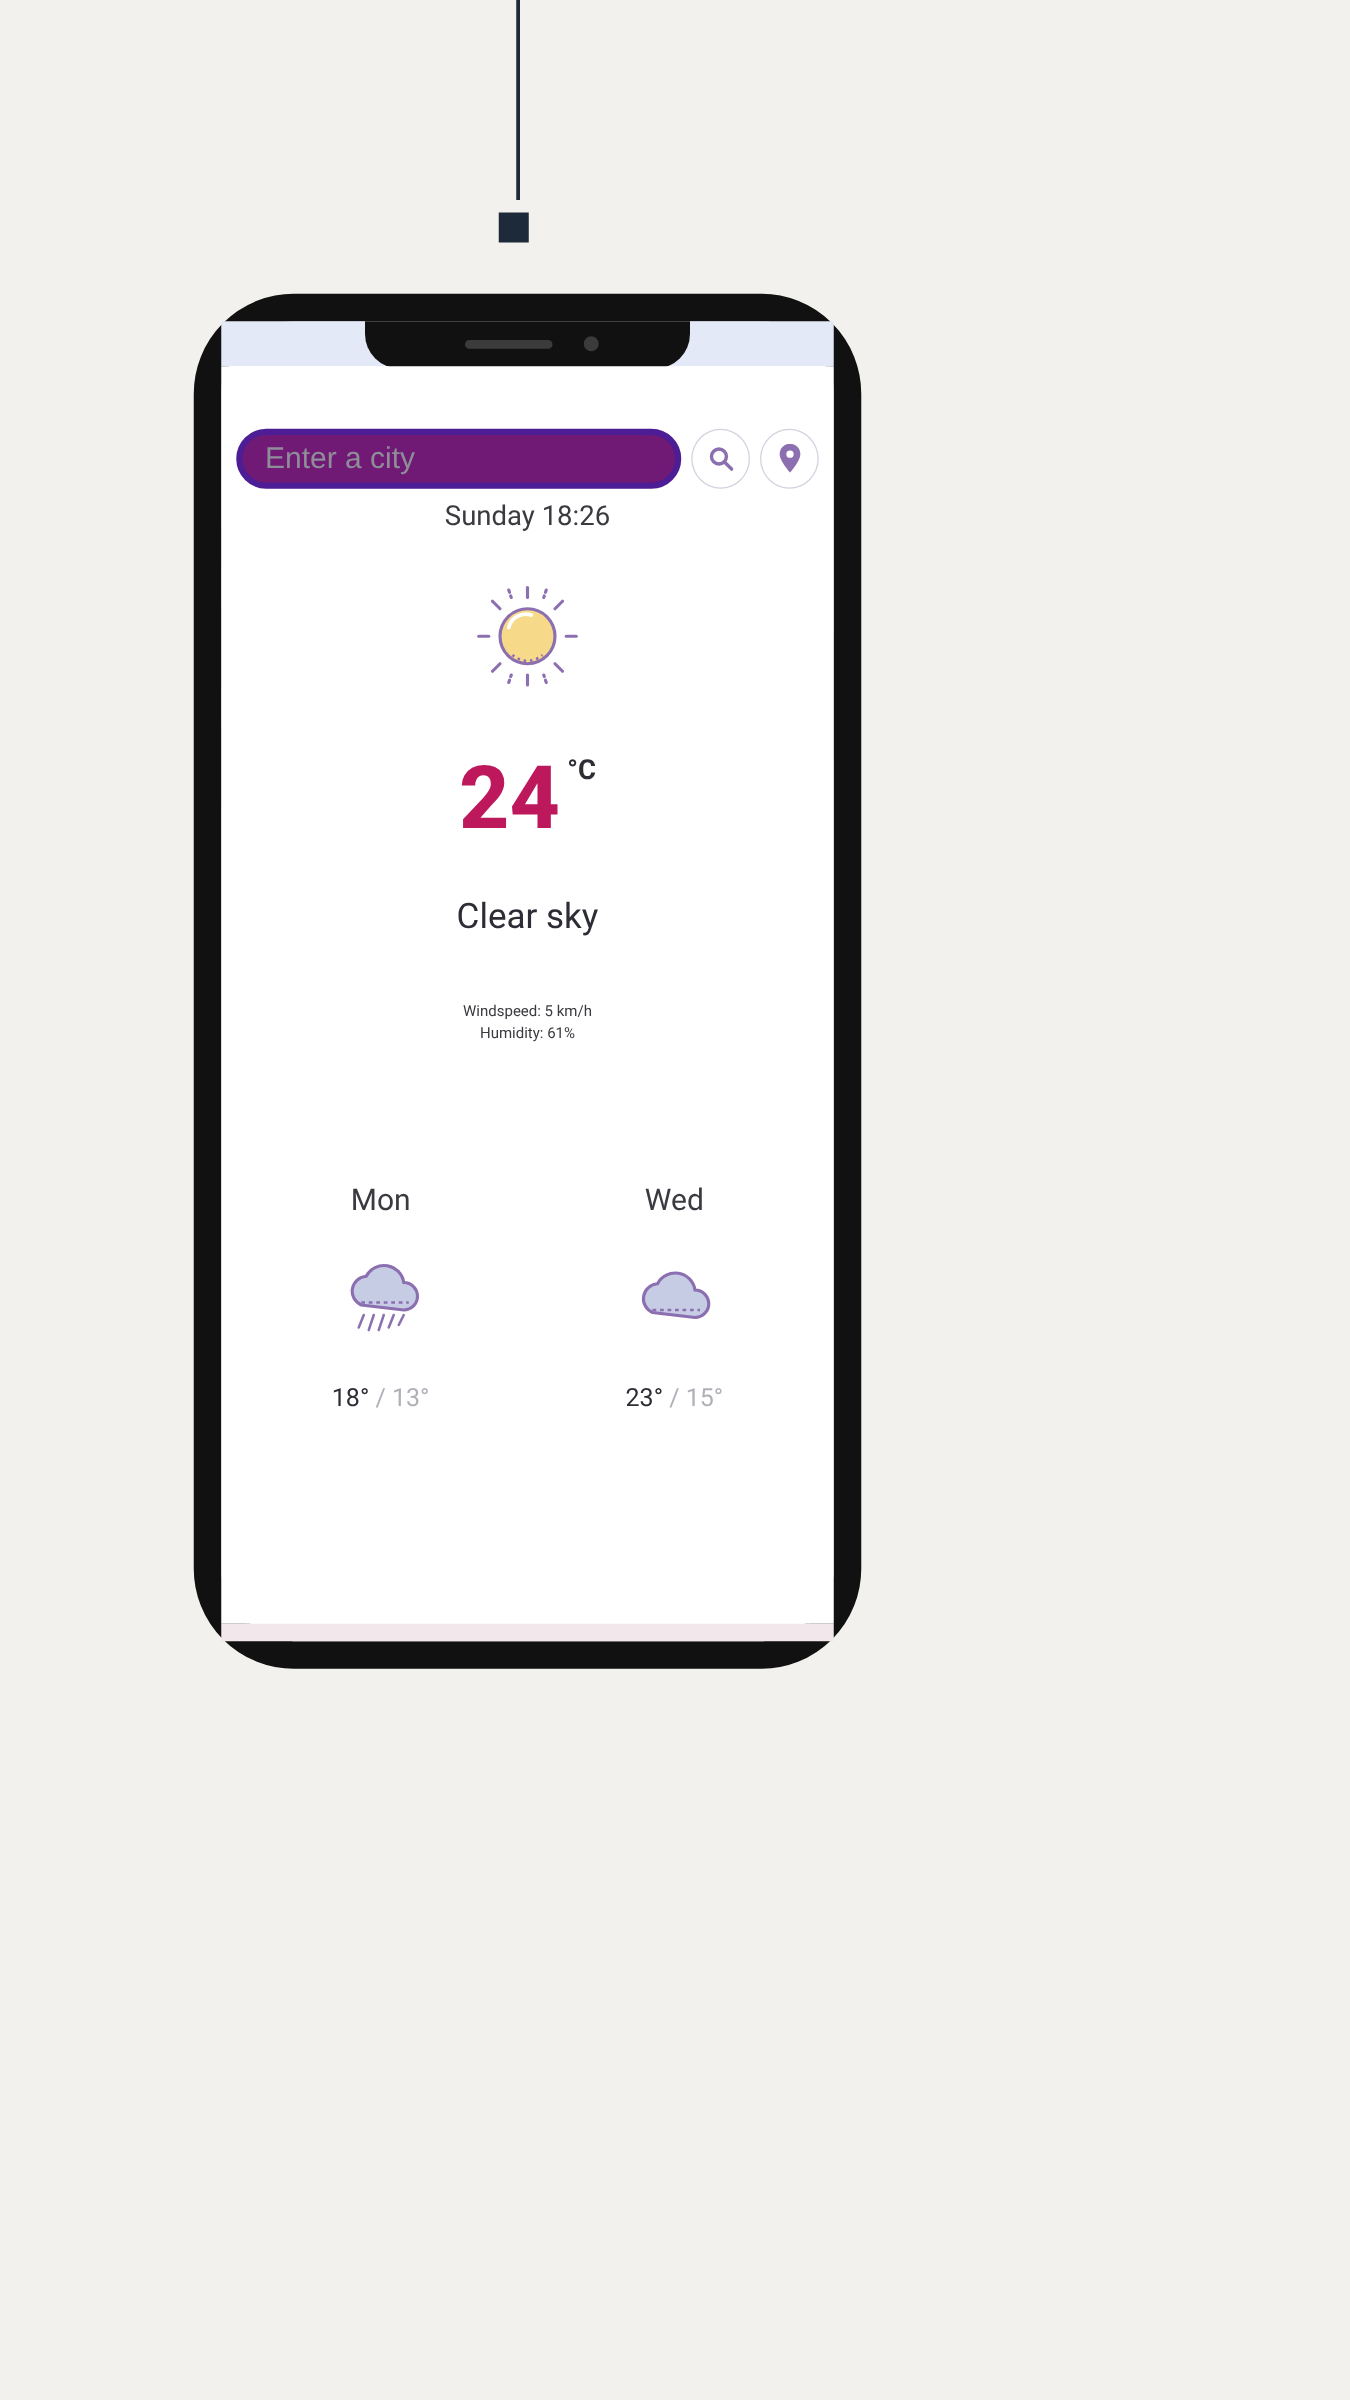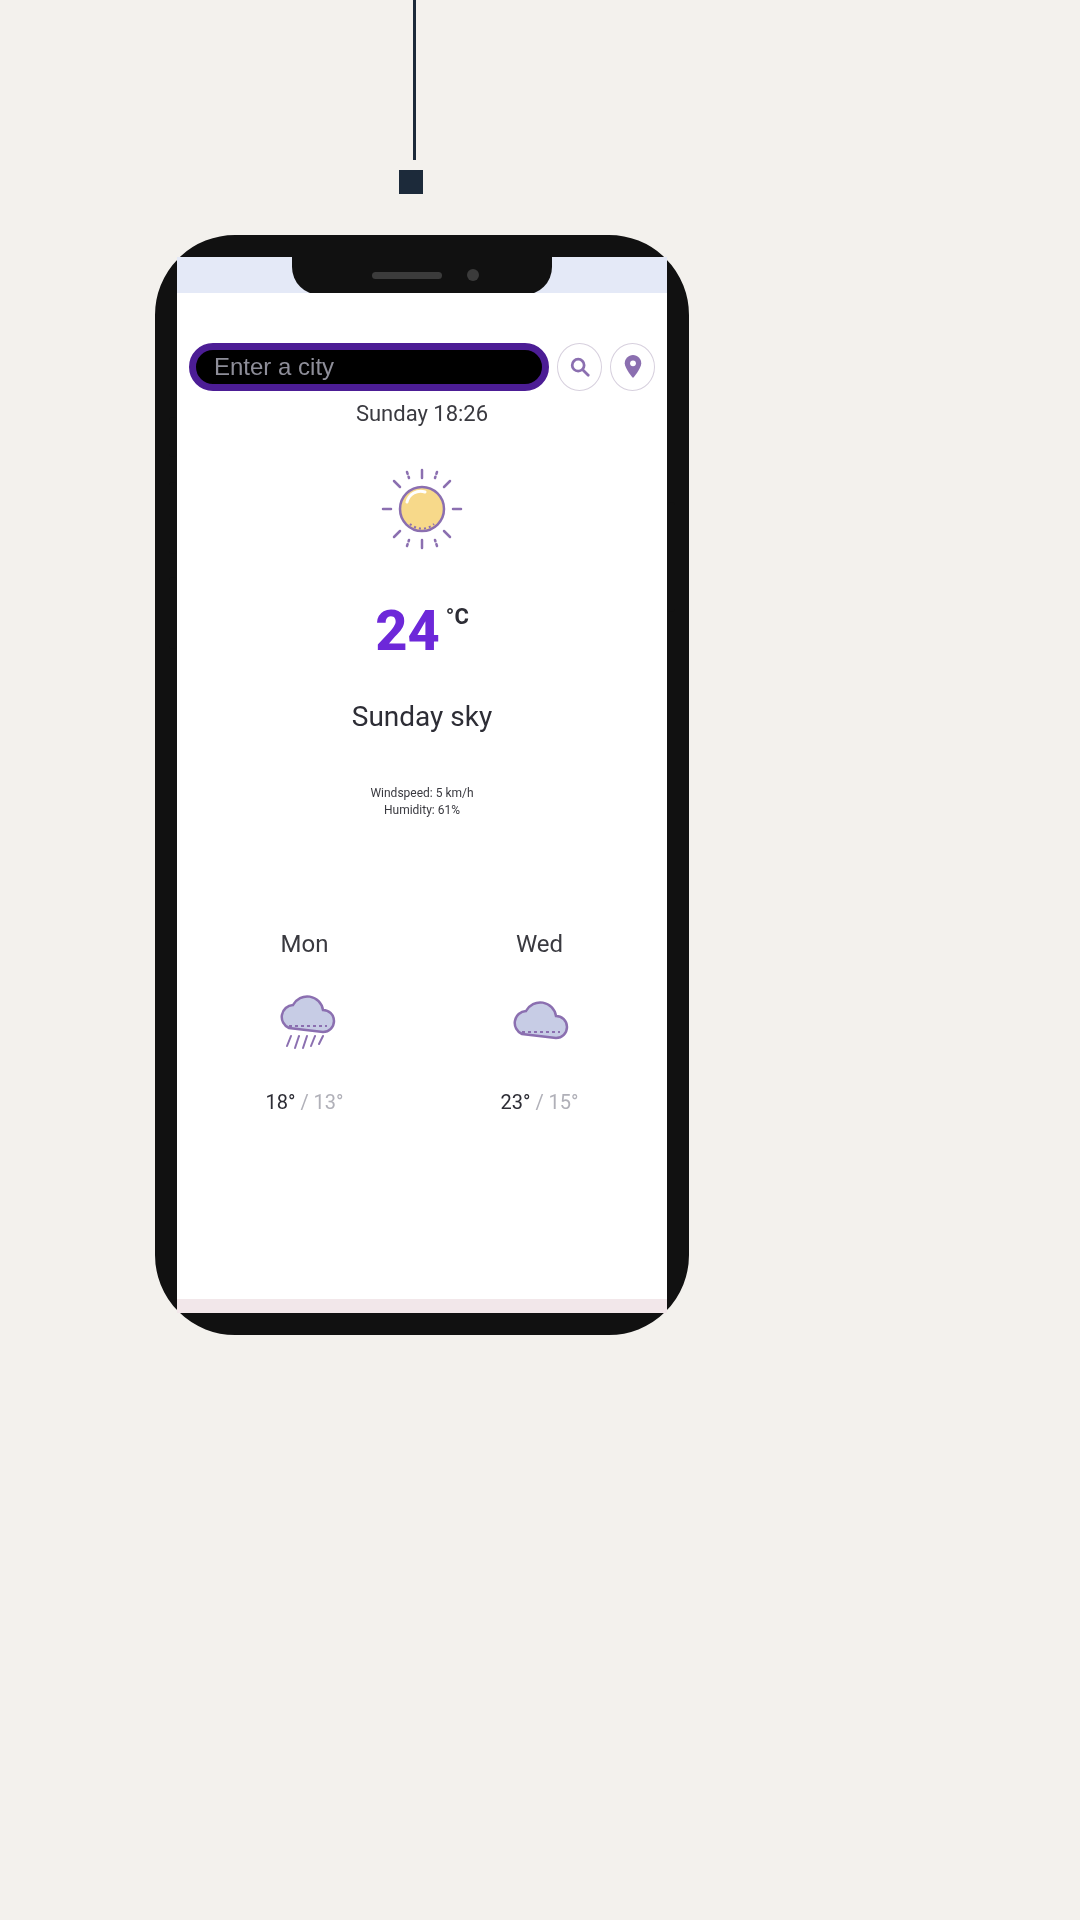--- a/index.html
+++ b/index.html
@@ -90,26 +90,26 @@
 .search-row {
   display: flex;
   gap: 8px;
   width: 100%;
   padding: 0 2px;
   align-items: center;
 }
 .search-input {
   flex: 1;
   height: 48px;
-  border: 7px solid #4c1d95;
+  border: 5px solid #4c1d95;
   border-radius: 24px;
   padding: 0 18px;
   font-size: 24px;
   color: #8e8e99;
-  background: #000000;
+  background: #701a75;
   outline: none;
 }
 .search-input::placeholder { color: #8e8e99; }
 .circ-btn {
   width: 48px; height: 48px;
   border: 1px solid #d7d0de;
   border-radius: 50%;
   background: #fff;
   display: flex;
   align-items: center;
@@ -128,23 +128,23 @@
   color: #3a3a40;
 }
 .big-icon { margin-top: 38px; }
 .temp-row {
   margin-top: 40px;
   display: flex;
   align-items: flex-start;
   gap: 6px;
 }
 .temp-val {
-  font-size: 56px;
+  font-size: 70px;
   font-weight: 800;
-  color: #6d28d9;
+  color: #be185d;
 }
 .temp-unit {
   font-size: 22px;
   font-weight: 700;
   margin-top: 6px;
 }
 .condition {
   margin-top: 36px;
   font-size: 28px;
   color: #2d2d35;
@@ -226,21 +226,21 @@
         <path d="M30 38 a14 14 0 0 1 18 -10" fill="none" stroke="#fff" stroke-width="3" stroke-linecap="round"></path>
         <path d="M33 60 a18 18 0 0 0 24 0" fill="none" stroke="#8b6fb0" stroke-width="2" stroke-dasharray="2 3"></path>
       </svg>
     </div>
 
     <div class="temp-row">
       <div class="temp-val">24</div>
       <div class="temp-unit">°C</div>
     </div>
 
-    <div class="condition">Sunday sky</div>
+    <div class="condition">Clear sky</div>
 
     <div class="meta">
       <div>Windspeed: 5 km/h</div>
       <div>Humidity: 61%</div>
     </div>
 
     <div class="forecast">
 
       <div class="fday">
         <div class="fday-name">Mon</div>

